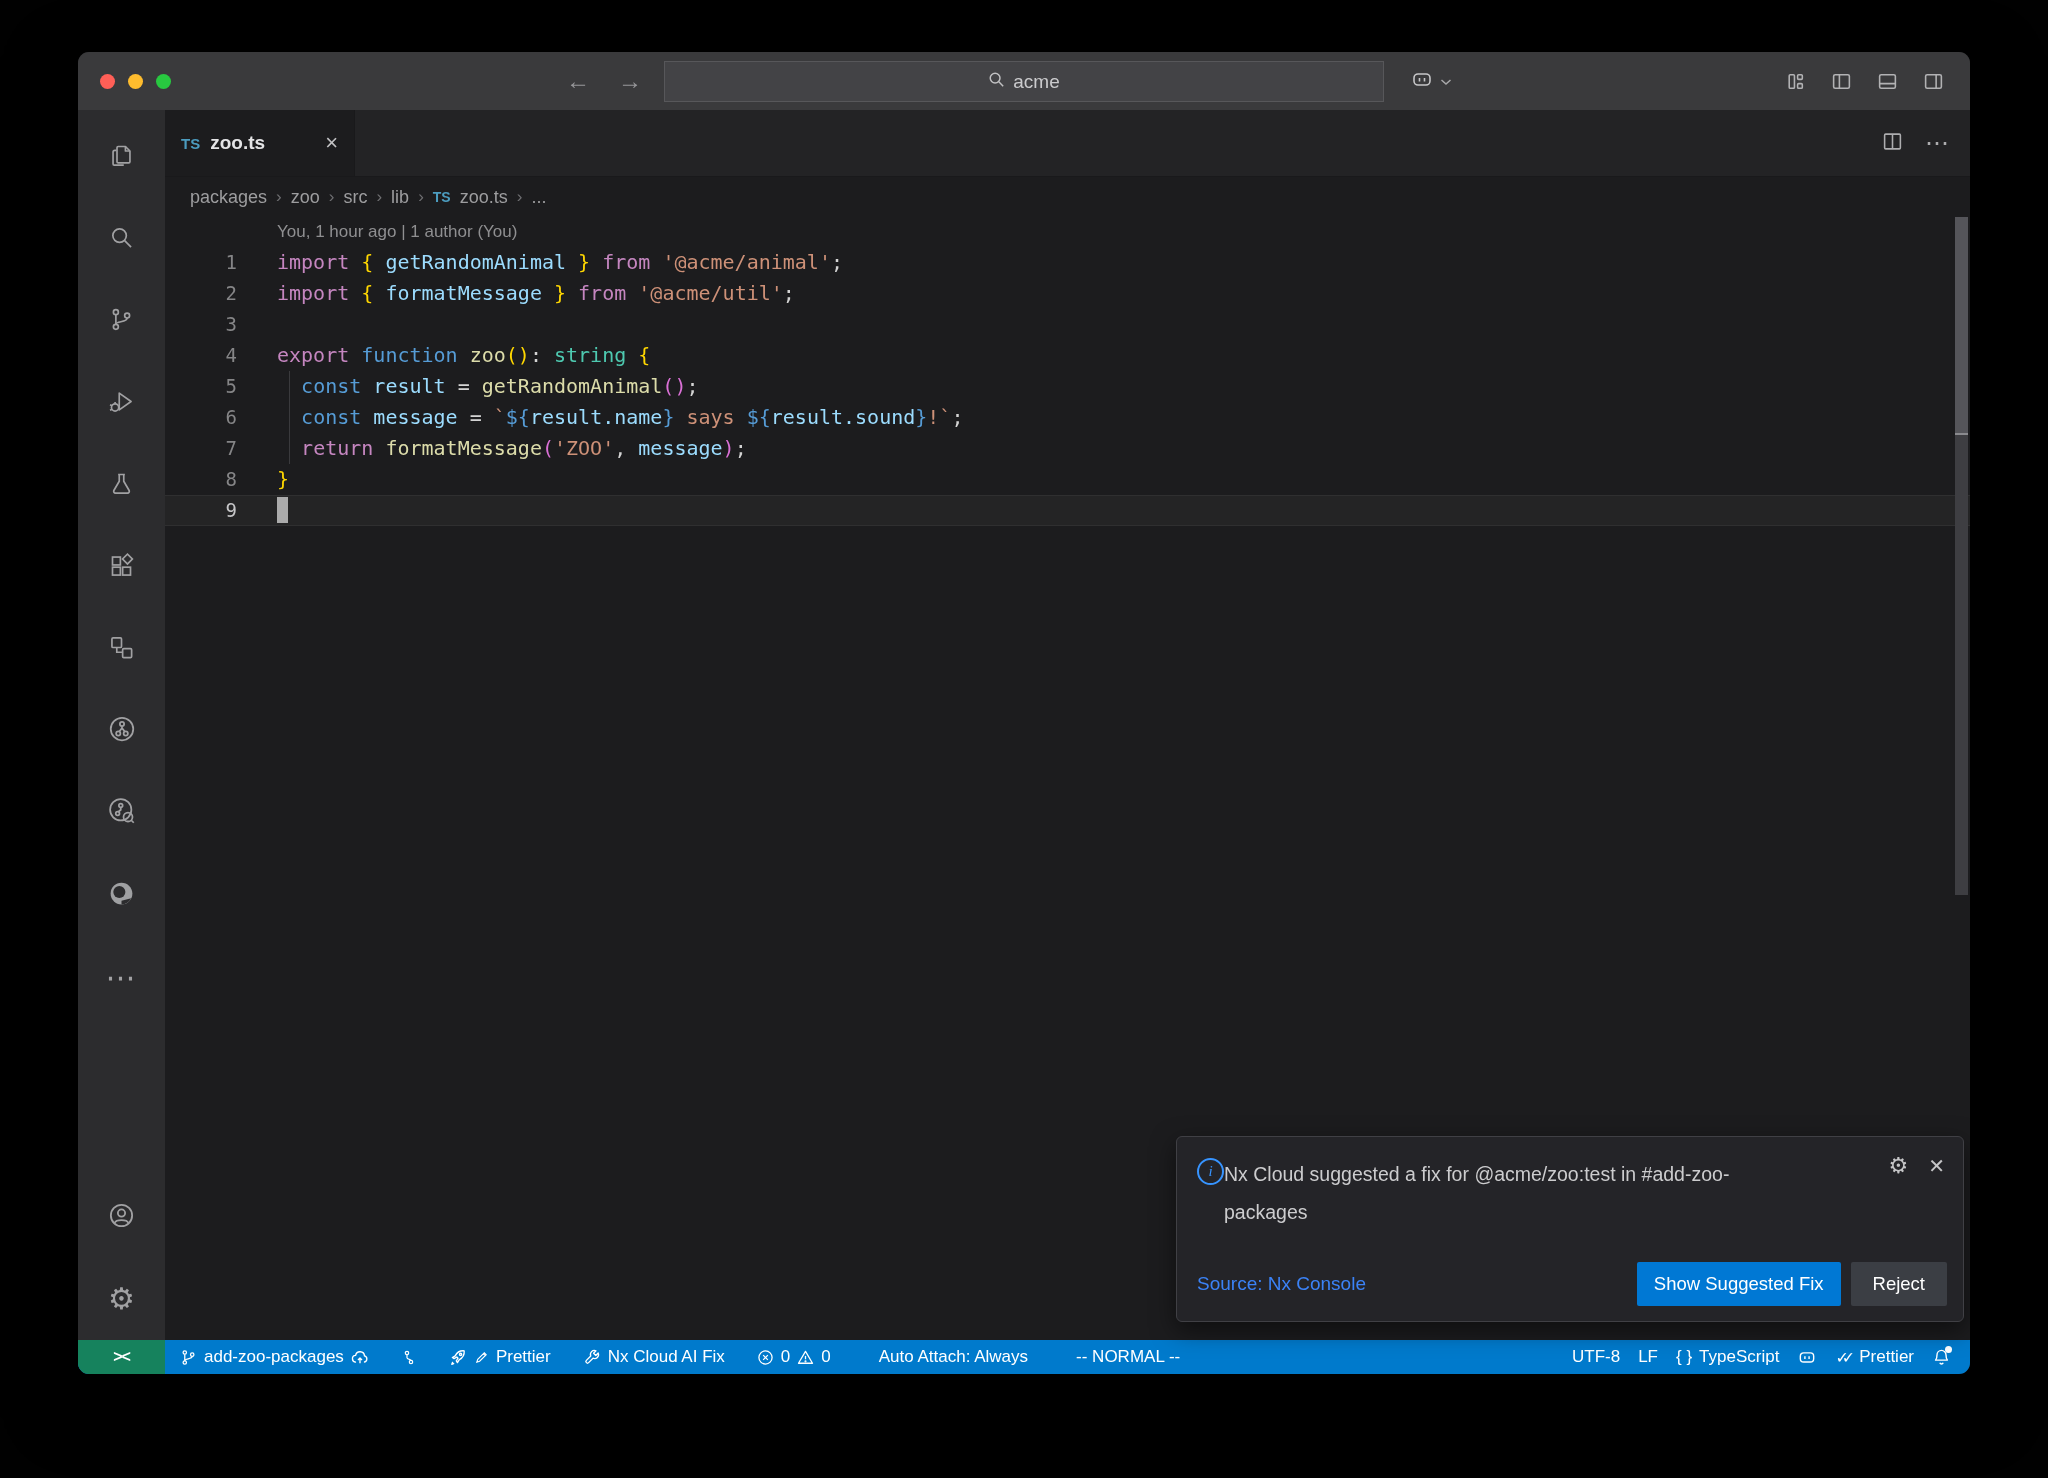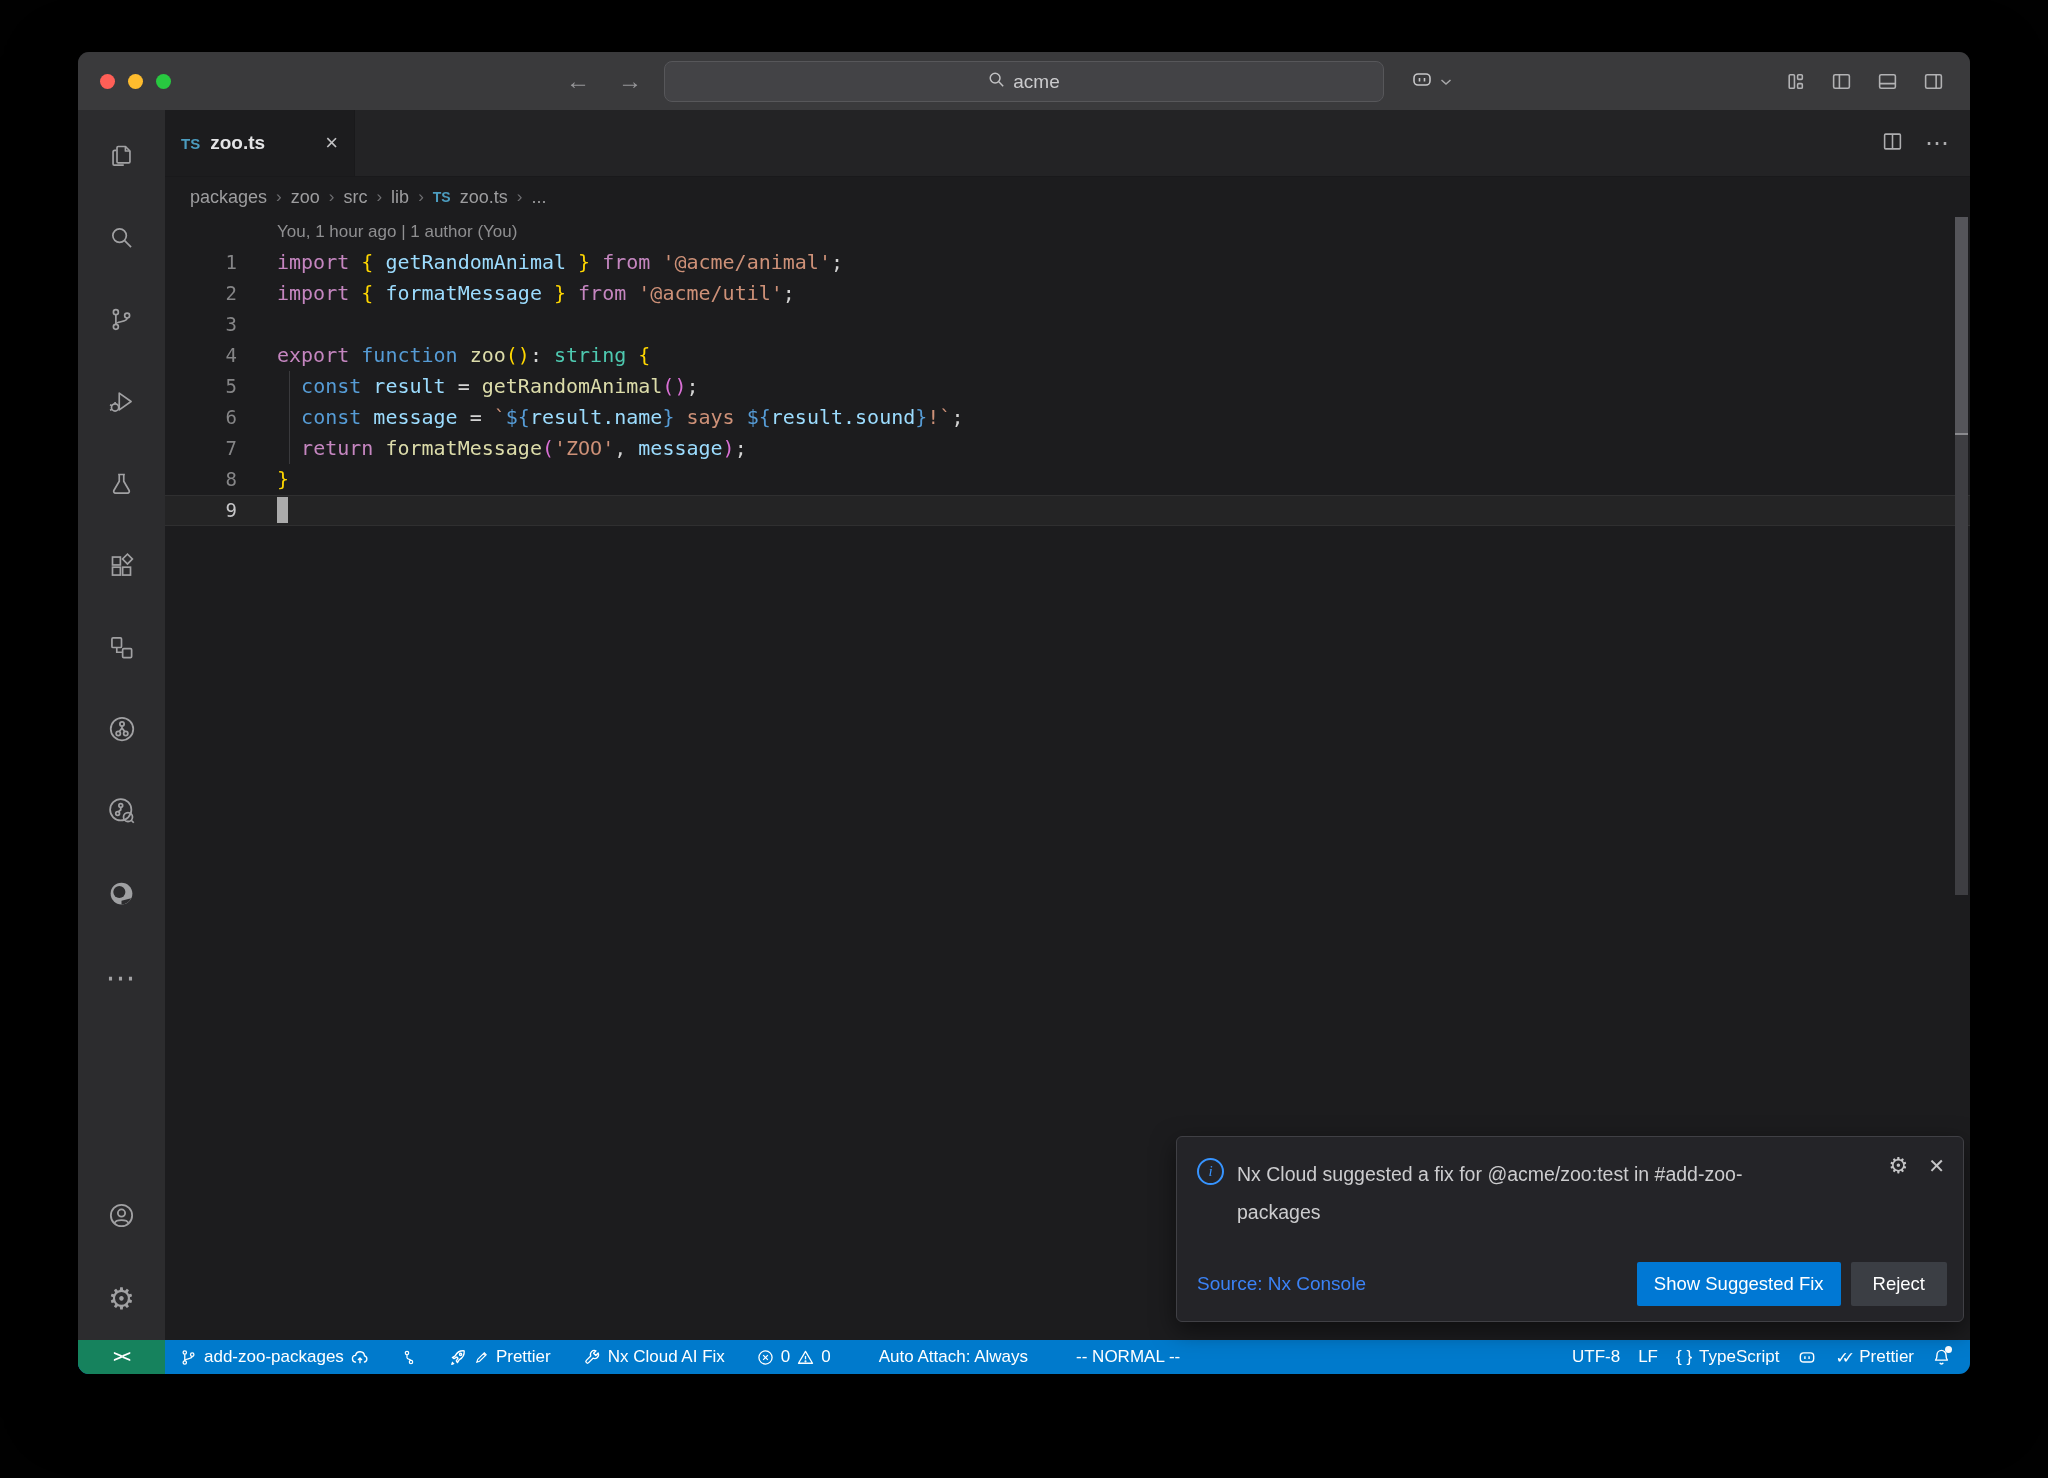--- a/index.html
+++ b/index.html
@@ -6,21 +6,21 @@
     font-family:"Liberation Sans",sans-serif;-webkit-font-smoothing:antialiased;}
   .window{position:absolute;left:78px;top:52px;width:1892px;height:1322px;background:#1C1C1E;
     border-radius:11px;overflow:hidden;box-shadow:0 24px 70px rgba(0,0,0,.85);}
   
   .titlebar{position:relative;height:58px;background:#3A3A3C;border-bottom:1px solid #2A2A2C;}
   .traffic{position:absolute;left:22px;top:0;height:58px;display:flex;align-items:center;gap:13px;}
   .tl{width:15px;height:15px;border-radius:50%;display:inline-block;}
   .nav-arrows{position:absolute;left:488px;top:0;height:58px;display:flex;align-items:center;gap:28px;
     color:#97979A;font-size:24px;}
   .command-center{position:absolute;left:50%;transform:translateX(-50%);top:9px;width:718px;height:39px;
-    background:#434346;border:1px solid #57575A;border-radius:8px;display:flex;align-items:center;
+    background:#434346;border:1px solid #57575A;border-radius:0;display:flex;align-items:center;
     justify-content:center;gap:8px;color:#CBCBCD;font-size:19px;}
   .copilot-menu{position:absolute;left:1332px;top:0;height:58px;display:flex;align-items:center;gap:6px;}
   .layout-controls{position:absolute;right:26px;top:0;height:58px;display:flex;align-items:center;gap:25px;}
   .icon-btn svg{display:block;}
   
   .main{position:absolute;left:0;top:58px;width:1892px;height:1230px;display:flex;}
   .activitybar{width:87px;background:#2C2C2E;display:flex;flex-direction:column;align-items:center;
     padding-top:6px;box-sizing:border-box;}
   .ab-slot{height:82px;display:flex;align-items:center;justify-content:center;width:100%;}
   .ab-spacer{flex:1;}
@@ -56,21 +56,21 @@
   .vthumb1{height:216px;background:#55555A;}
   .vdivider{height:2px;background:#8A8A8E;}
   .vthumb2{height:460px;background:#3E3E42;}
   
   .toast{position:absolute;left:1098px;top:1084px;width:786px;height:184px;background:#242428;
     border:1px solid #404045;border-radius:6px;box-shadow:0 8px 24px rgba(0,0,0,.5);z-index:5;}
   .toast-row1{display:flex;padding:18px 18px 0 20px;align-items:flex-start;}
   .info-icon{width:23px;height:23px;border-radius:50%;border:2px solid #3794FF;color:#3794FF;
     display:flex;align-items:center;justify-content:center;font-size:15px;font-style:italic;
     font-family:"Liberation Serif",serif;flex:0 0 23px;margin-top:3px;}
-  .toast-msg{margin-left:13px;width:552px;color:#CCCCCE;font-size:19.5px;line-height:38px;}
+  .toast-msg{width:552px;color:#CCCCCE;font-size:19.5px;line-height:38px;}
   .toast-icons{margin-left:auto;display:flex;gap:20px;align-items:center;color:#C5C5C7;}
   .toast-gear{font-size:22px;line-height:1;}
   .toast-close{font-size:20px;line-height:1;}
   .toast-row2{position:absolute;left:20px;right:16px;bottom:15px;display:flex;align-items:center;}
   .toast-source{color:#3b82f6;font-size:19px;}
   .toast-buttons{margin-left:auto;display:flex;gap:10px;}
   .btn{border:none;border-radius:2px;font-size:18.5px;padding:11px 17px;color:#fff;
     font-family:"Liberation Sans",sans-serif;}
   .btn-primary{background:var(--c-primary_button,#0078D4);}
   .btn-secondary{background:#3B3E44;padding:11px 22px;}

